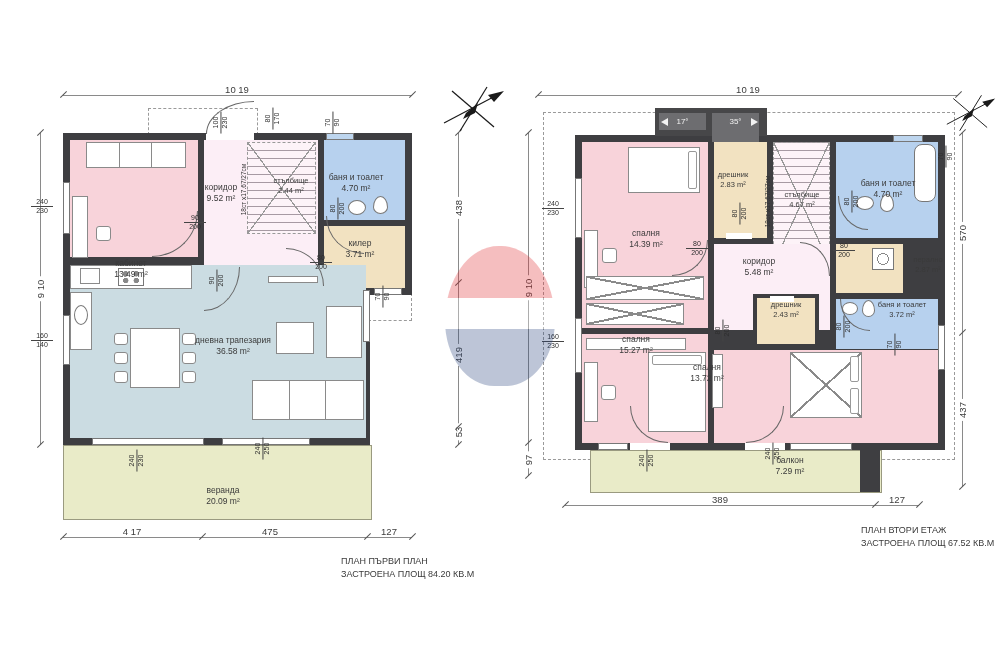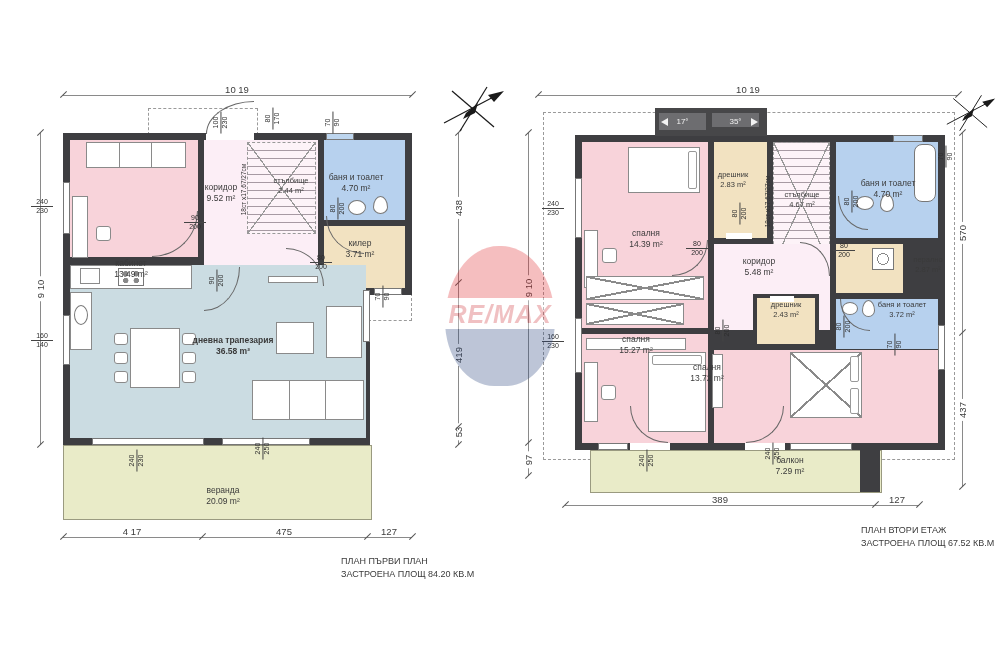--- a/index.html
+++ b/index.html
@@ -120,21 +120,21 @@
       <span>2.44 m²</span>
     </div>
     <div class="rlab" style="left:318px;top:172px;width:76px;">
       <span>баня и тоалет</span>
       <span>4.70 m²</span>
     </div>
     <div class="rlab" style="left:330px;top:238px;width:60px;">
       <span>килер</span>
       <span>3.71 m²</span>
     </div>
-    <div class="rlab" style="left:178px;top:335px;width:110px;font-weight:bold;">
+    <div class="rlab" style="left:178px;top:335px;width:110px;">
       <span>дневна трапезария</span>
       <span>36.58 m²</span>
     </div>
     <div class="rlab" style="left:188px;top:485px;width:70px;">
       <span>веранда</span>
       <span>20.09 m²</span>
     </div>
     <div class="note-v" style="left:218px;top:186px;">18ст х17.67/27см</div>
 
     <div class="tag r" style="left:210px;top:114px;">
@@ -200,21 +200,21 @@
     <span class="dlab v" style="left:458px;top:208px;">438</span>
     <span class="dlab v" style="left:458px;top:355px;">419</span>
     <span class="dlab v" style="left:458px;top:432px;">53</span>
     <div class="tk" style="left:454px;top:132px;"></div>
       <div class="tk" style="left:454px;top:282px;"></div>
       <div class="tk" style="left:454px;top:426px;"></div>
       <div class="tk" style="left:454px;top:444px;"></div>
 
     <div class="dline-h" style="left:63px;top:537px;width:349px;"></div>
     <span class="dlab" style="left:132px;top:531px;">4 17</span>
-    <span class="dlab" style="left:284px;top:531px;">475</span>
+    <span class="dlab" style="left:270px;top:531px;">475</span>
     <span class="dlab" style="left:389px;top:531px;">127</span>
     <div class="tk" style="left:59px;top:536px;"></div>
       <div class="tk" style="left:198px;top:536px;"></div>
       <div class="tk" style="left:363px;top:536px;"></div>
       <div class="tk" style="left:408px;top:536px;"></div>
 
     <div class="caption" style="left:341px;top:555px;">
       <span>ПЛАН ПЪРВИ ПЛАН</span>
       <span>ЗАСТРОЕНА ПЛОЩ 84.20 КВ.М</span>
     </div>
@@ -231,21 +231,21 @@
   </div>
 
   <div>
     <div class="dash" style="left:543px;top:112px;width:412px;height:348px;"></div>
 
     <div class="bld" style="left:575px;top:135px;width:370px;height:315px;"></div>
 
     <div class="roof" style="left:655px;top:108px;width:112px;height:28px;"></div>
     <div class="roofpanel" style="left:659px;top:113px;width:47px;height:17px;"><span>17°</span></div>
     <div class="tri l" style="left:661px;top:118px;"></div>
-    <div class="roofpanel" style="left:712px;top:113px;width:47px;height:14px;"><span>35°</span></div>
+    <div class="roofpanel" style="left:712px;top:113px;width:47px;height:29px;"><span>35°</span></div>
     <div class="tri r" style="left:751px;top:118px;"></div>
 
     <div class="room" style="left:582px;top:142px;width:126px;height:186px;background:#f8d3da;"></div>
     <div class="room" style="left:714px;top:142px;width:53px;height:96px;background:#f2e2c1;"></div>
     <div class="stairs" style="left:773px;top:142px;width:57px;height:122px;"></div>
     <div class="room" style="left:836px;top:142px;width:102px;height:96px;background:#b7d1ee;"></div>
     <div class="room" style="left:836px;top:244px;width:67px;height:49px;background:#f2e2c1;"></div>
     <div class="room" style="left:714px;top:244px;width:116px;height:86px;background:#fceef6;"></div>
     <div class="room" style="left:757px;top:298px;width:58px;height:46px;background:#f2e2c1;box-shadow:0 0 0 4px #3e3e41;"></div>
     <div class="room" style="left:836px;top:299px;width:102px;height:50px;background:#b7d1ee;"></div>
@@ -430,16 +430,15 @@
       <polygon points="28,30 40,20 37,30 25,36" fill="#1a1a1a"></polygon>
     </svg>
   </div>
 
   <div class="wm">
     <div class="wm-balloon">
       <div class="wm-red"></div>
       <div class="wm-white"></div>
       <div class="wm-blue"></div>
     </div>
-    <div class="wm-text">RE/MAX</div>
   </div>
 
 </div>
 
 </body></html>

